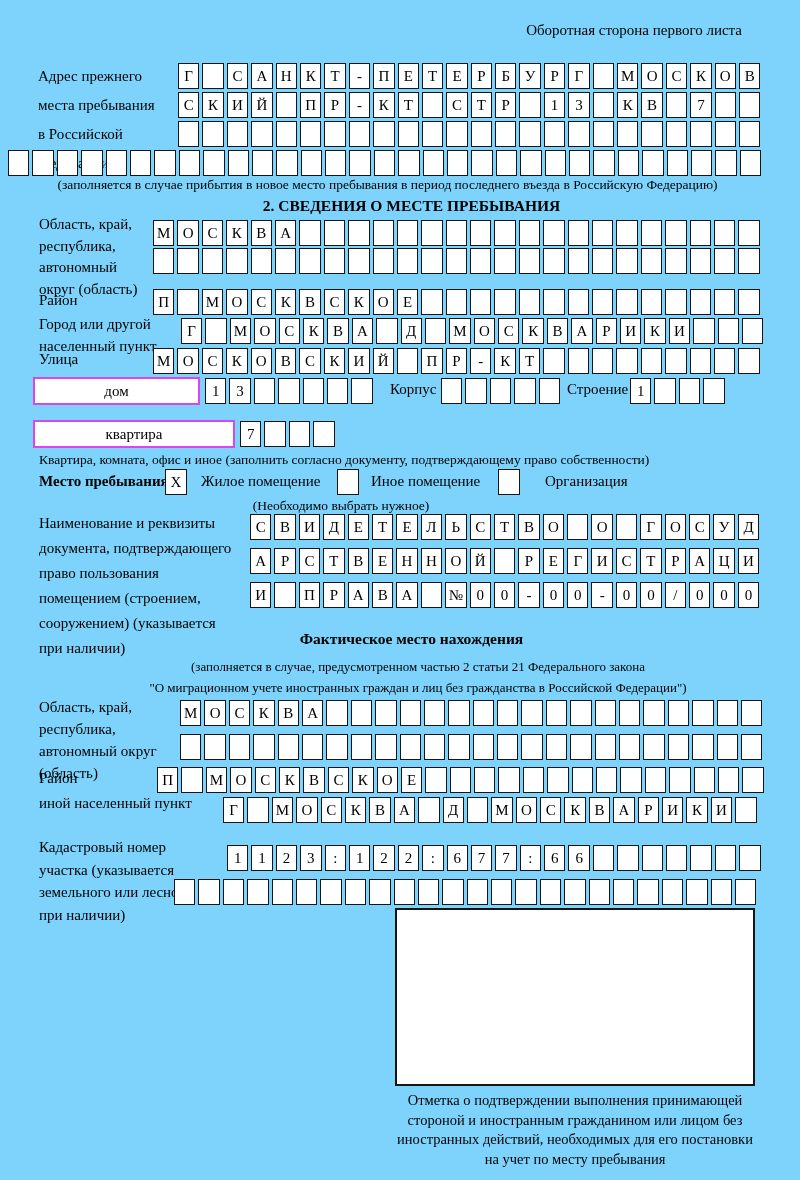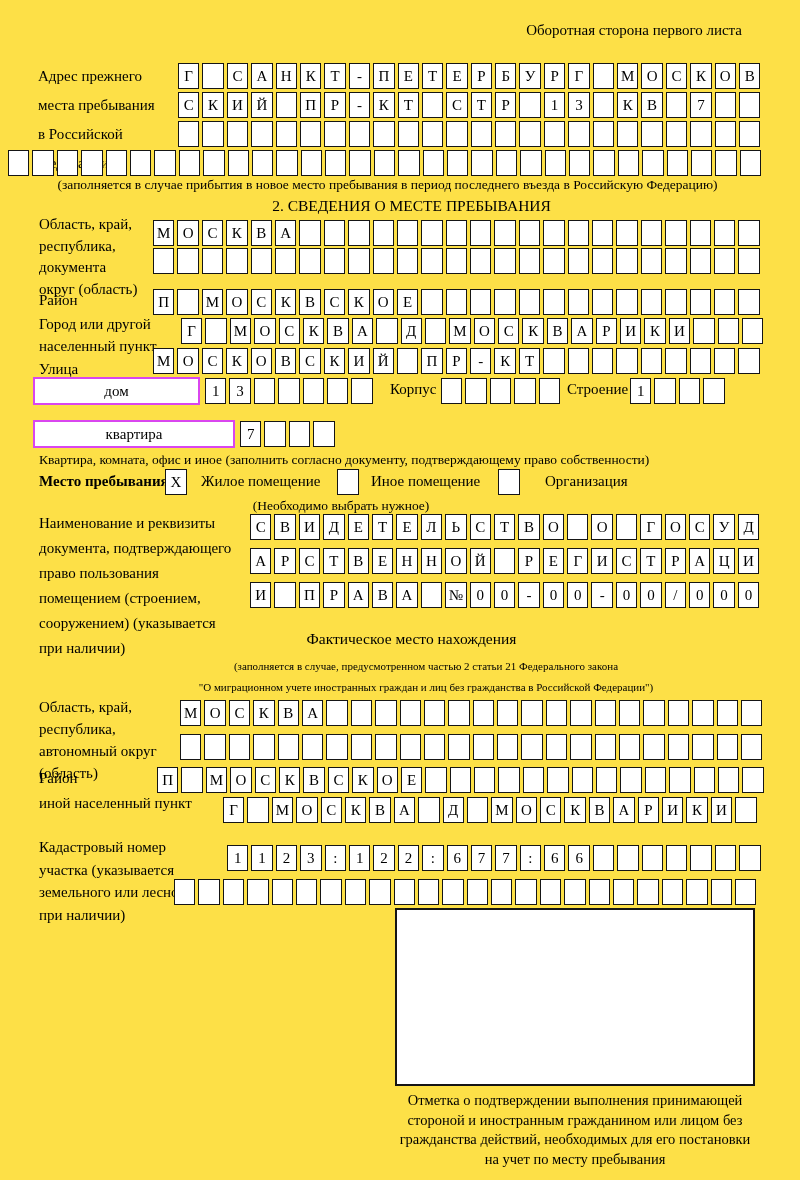--- a/index.html
+++ b/index.html
@@ -2,25 +2,25 @@
 <html><head>
 <meta charset="utf-8">
 <style>
   * { margin:0; padding:0; box-sizing:border-box; }
   html,body { background:#ffffff; }
   body {
     width:800px; height:1180px;
     font-family:"Liberation Serif","DejaVu Serif",serif;
     color:#000;
   }
-  .page { position:relative; width:800px; height:1180px; background:#fde047; overflow:hidden; }
+  .page { position:relative; width:800px; height:1180px; background:#7dd3fc; overflow:hidden; }
   .abs { position:absolute; }
   .lbl { font-size:15px; color:#000; }
   .center { text-align:center; }
-  .bold { font-weight:normal;padding-left:48px; }
+  .bold { font-weight:bold;padding-left:48px; }
   .cells { display:flex; gap:3px; }
   .cell {
     flex:0 0 auto;
     width:21.4px; height:26px;
     border:1.8px solid #151515;
     display:flex; align-items:center; justify-content:center;
     font-size:15px; line-height:1;
     background:#fff;
   }
   .widebox {
@@ -161,21 +161,21 @@
       <span class="cell"></span>
       <span class="cell"></span>
     </div>
   <div class="abs note center" style="left:0; top:177px; width:775px;">(заполняется в случае прибытия в новое место пребывания в период последнего въезда в Российскую Федерацию)</div>
 
   <div class="abs bold center" style="left:0; top:197px; width:775px; font-size:15.5px;">2. СВЕДЕНИЯ О МЕСТЕ ПРЕБЫВАНИЯ</div>
 
   <div class="abs lbl" style="left:39px; top:214px; width:150px; line-height:21.5px;">
       <div>Область, край,</div>
       <div>республика,</div>
-      <div>документа</div>
+      <div>автономный</div>
       <div>округ (область)</div>
     </div>
   <div class="abs cells" style="left:153px; top:220px;">
       <span class="cell">М</span>
       <span class="cell">О</span>
       <span class="cell">С</span>
       <span class="cell">К</span>
       <span class="cell">В</span>
       <span class="cell">А</span>
       <span class="cell"></span>
@@ -279,21 +279,21 @@
       <span class="cell">А</span>
       <span class="cell">Р</span>
       <span class="cell">И</span>
       <span class="cell">К</span>
       <span class="cell">И</span>
       <span class="cell"></span>
       <span class="cell"></span>
       <span class="cell"></span>
     </div>
 
-  <div class="abs lbl" style="left:39px; top:361px;">Улица</div>
+  <div class="abs lbl" style="left:39px; top:351px;">Улица</div>
   <div class="abs cells" style="left:153px; top:348px;">
       <span class="cell">М</span>
       <span class="cell">О</span>
       <span class="cell">С</span>
       <span class="cell">К</span>
       <span class="cell">О</span>
       <span class="cell">В</span>
       <span class="cell">С</span>
       <span class="cell">К</span>
       <span class="cell">И</span>
@@ -431,21 +431,21 @@
       <span class="cell">-</span>
       <span class="cell">0</span>
       <span class="cell">0</span>
       <span class="cell">/</span>
       <span class="cell">0</span>
       <span class="cell">0</span>
       <span class="cell">0</span>
     </div>
 
   <div class="abs bold center" style="left:0; top:630px; width:775px; font-size:15.5px;">Фактическое место нахождения</div>
-  <div class="abs center" style="left:16px; top:656px; width:775px; font-size:11px; line-height:21px;padding-left:45px;">
+  <div class="abs center" style="left:8px; top:656px; width:775px; font-size:13px; line-height:21px;padding-left:45px;">
       <div>(заполняется в случае, предусмотренном частью 2 статьи 21 Федерального закона</div>
       <div>"О миграционном учете иностранных граждан и лиц без гражданства в Российской Федерации")</div>
     </div>
 
   <div class="abs lbl" style="left:39px; top:696px; width:165px; line-height:22px;">
       <div>Область, край,</div>
       <div>республика,</div>
       <div>автономный округ</div>
       <div>(область)</div>
     </div>
@@ -613,17 +613,17 @@
       <span class="cell"></span>
       <span class="cell"></span>
       <span class="cell"></span>
       <span class="cell"></span>
     </div>
 
   <div class="abs stamp-box" style="left:395px; top:908px; width:360px; height:178px;"></div>
   <div class="abs center" style="left:389px; top:1091px; width:372px; font-size:14.5px; line-height:19.5px;">
       <div>Отметка о подтверждении выполнения принимающей</div>
       <div>стороной и иностранным гражданином или лицом без</div>
-      <div>гражданства действий, необходимых для его постановки</div>
+      <div>иностранных действий, необходимых для его постановки</div>
       <div>на учет по месту пребывания</div>
     </div>
 
 </div>
 
 </body></html>

